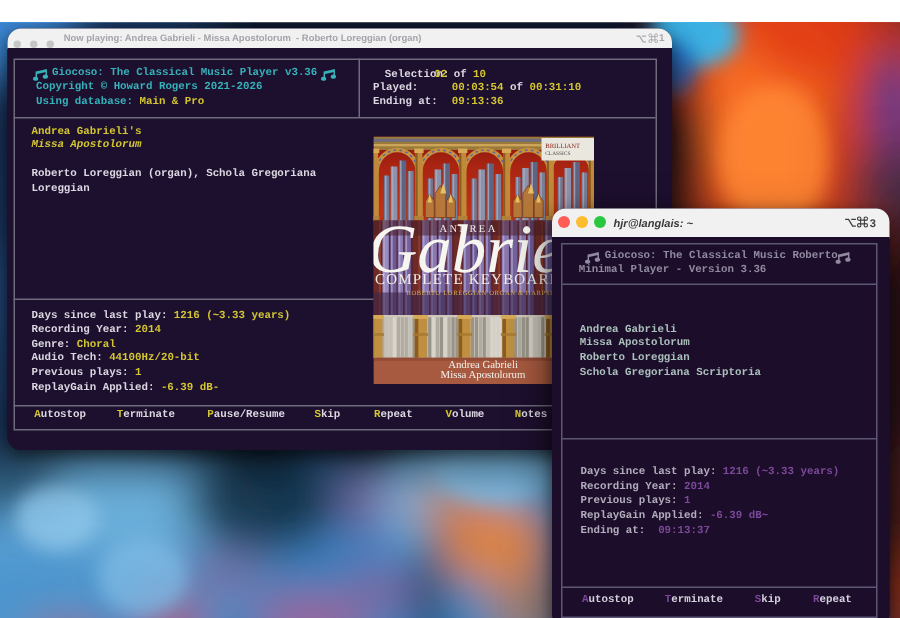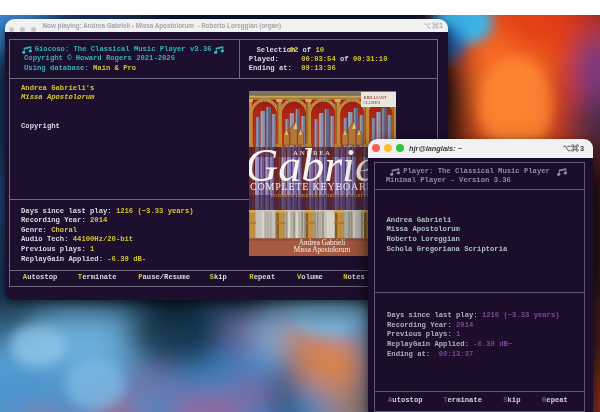--- a/index.html
+++ b/index.html
@@ -135,21 +135,22 @@
 
     <div class="t wh" style="left:252px;top:13.5px;">Selection:</div>
     <div class="t wh" style="left:244.2px;top:22.5px;">Played:</div>
     <div class="t wh" style="left:244.2px;top:31.5px;">Ending at:</div>
     <div class="t yw" style="left:285px;top:13.5px;">02 <span class="wh">of</span> 10</div>
     <div class="t yw" style="left:296.7px;top:22.5px;">00:03:54 <span class="wh">of</span> 00:31:10</div>
     <div class="t yw" style="left:296.7px;top:31.5px;">09:13:36</div>
 
     <div class="t yw" style="left:16.5px;top:51.6px;">Andrea Gabrieli's</div>
     <div class="t yw" style="left:16.5px;top:61.1px;font-style:italic;">Missa Apostolorum</div>
-    <div class="t wh" style="left:16.5px;top:89.6px;">Copyright</div>
+    <div class="t wh" style="left:16.5px;top:80.1px;">Roberto Loreggian (organ), Schola Gregoriana</div>
+    <div class="t wh" style="left:16.5px;top:89.6px;">Loreggian</div>
 
     <div class="t wh" style="left:16.5px;top:174.6px;">Days since last play: <span class="yw">1216 (~3.33 years)</span></div>
     <div class="t wh" style="left:16.5px;top:184.2px;">Recording Year: <span class="yw">2014</span></div>
     <div class="t wh" style="left:16.5px;top:193.8px;">Genre: <span class="yw">Choral</span></div>
     <div class="t wh" style="left:16.5px;top:203.4px;">Audio Tech: <span class="yw">44100Hz/20-bit</span></div>
     <div class="t wh" style="left:16.5px;top:213.0px;">Previous plays: <span class="yw">1</span></div>
     <div class="t wh" style="left:16.5px;top:222.6px;">ReplayGain Applied: <span class="yw">-6.39 dB-</span></div>
 
     <div class="t wh" style="left:18.3px;top:241.3px;"><span class="yw">A</span>utostop</div>
     <div class="t wh" style="left:73.3px;top:241.3px;"><span class="yw">T</span>erminate</div>
@@ -463,21 +464,21 @@
     <div class="sep2" style="left:6px;top:31px;width:209.7px;height:1px;"></div>
     <div class="sep2" style="left:6px;top:134.5px;width:209.7px;height:1px;"></div>
     <div class="sep2" style="left:6px;top:233.5px;width:209.7px;height:1px;"></div>
     <svg class="mn" style="left:21.9px;top:9.3px;color:#908aa0" width="11" height="9" viewBox="0 0 11 9">
           <path d="M2.1 2.7 L8.7 1.2 V3.0 L2.1 4.5 Z" fill="currentColor"></path>
           <rect x="1.7" y="2.7" width="1" height="4.9" fill="currentColor"></rect>
           <rect x="8.3" y="1.2" width="1" height="4.9" fill="currentColor"></rect>
           <ellipse cx="1.7" cy="7.5" rx="1.8" ry="1.4" fill="currentColor"></ellipse>
           <ellipse cx="8.3" cy="6.1" rx="1.8" ry="1.4" fill="currentColor"></ellipse>
         </svg>
-    <div class="t g2" style="left:35.2px;top:9px;">Player: The Classical Music Player</div>
+    <div class="t g2" style="left:35.2px;top:9px;">Giocoso: The Classical Music Roberto</div>
     <svg class="mn" style="left:188.5px;top:9.3px;color:#908aa0" width="11" height="9" viewBox="0 0 11 9">
           <path d="M2.1 2.7 L8.7 1.2 V3.0 L2.1 4.5 Z" fill="currentColor"></path>
           <rect x="1.7" y="2.7" width="1" height="4.9" fill="currentColor"></rect>
           <rect x="8.3" y="1.2" width="1" height="4.9" fill="currentColor"></rect>
           <ellipse cx="1.7" cy="7.5" rx="1.8" ry="1.4" fill="currentColor"></ellipse>
           <ellipse cx="8.3" cy="6.1" rx="1.8" ry="1.4" fill="currentColor"></ellipse>
         </svg>
     <div class="t g2" style="left:17.8px;top:18.7px;">Minimal Player - Version 3.36</div>
     <div class="t te" style="left:18.5px;top:58.1px;">Andrea Gabrieli</div>
     <div class="t te" style="left:18.5px;top:67.8px;">Missa Apostolorum</div>

